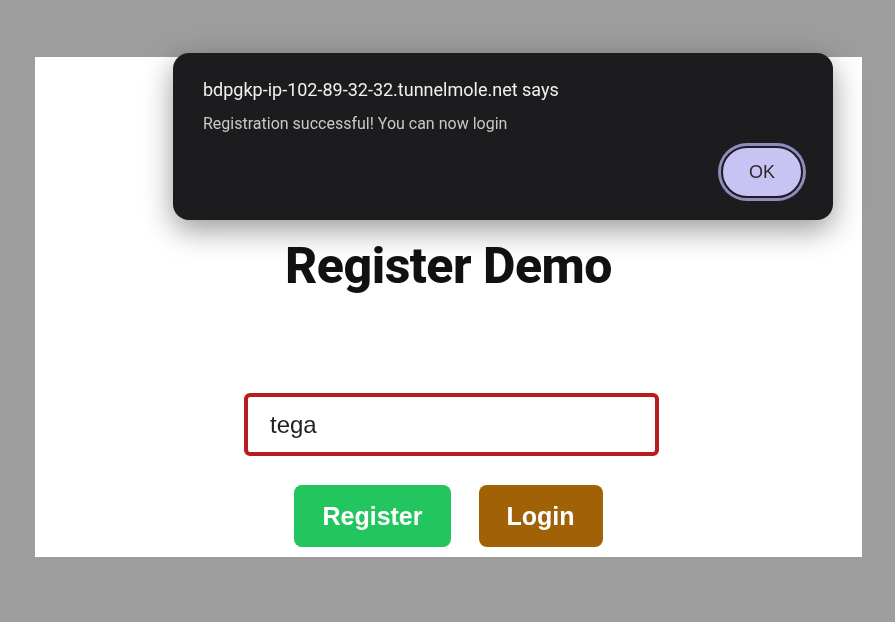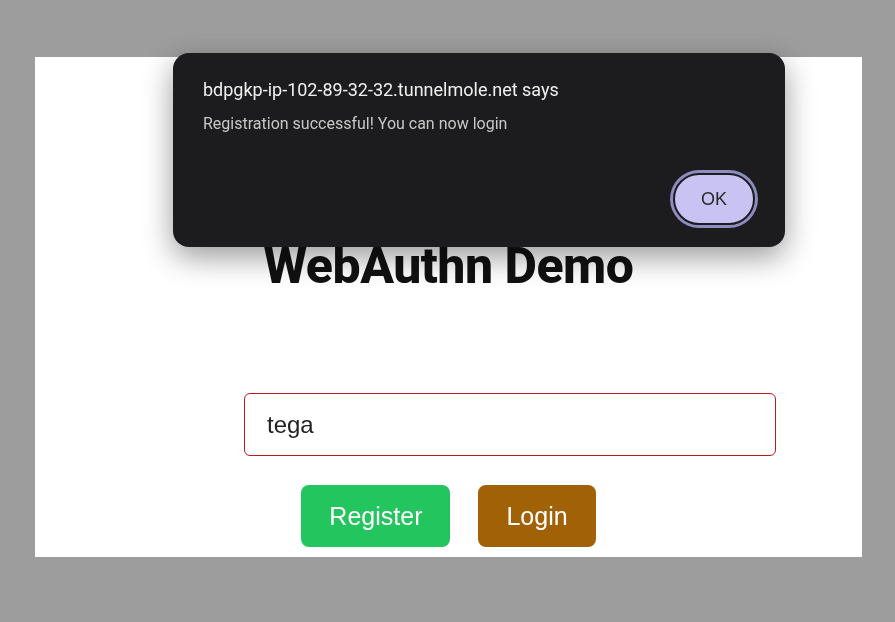--- a/index.html
+++ b/index.html
@@ -31,23 +31,23 @@
       text-align: center;
       font-size: 50px;
       font-weight: 800;
       color: #111;
       letter-spacing: -0.5px;
     }
     .username-input {
       position: absolute;
       top: 336px;
       left: 209px;
-      width: 532px;
+      width: 415px;
       height: 63px;
-      border: 1px solid #b91c1c;
+      border: 4px solid #b91c1c;
       border-radius: 6px;
       font-size: 24px;
       padding: 0 22px;
       color: #222;
       outline: none;
       background: #fff;
     }
     .button-row {
       position: absolute;
       top: 428px;
@@ -56,50 +56,50 @@
       display: flex;
       justify-content: center;
       gap: 28px;
     }
     .btn {
       height: 62px;
       padding: 0 28px;
       border: none;
       border-radius: 8px;
       font-size: 25px;
-      font-weight: 400;
+      font-weight: 700;
       color: #fff;
       cursor: pointer;
     }
     .btn-register {
       background: #22c55e;
     }
     .btn-login {
       background: #a16207;
     }
     .alert-dialog {
       position: absolute;
       top: 53px;
       left: 173px;
-      width: 612px;
+      width: 660px;
       background: #1c1c1e;
       border-radius: 16px;
       padding: 26px 30px 22px 30px;
       box-shadow: 0 10px 30px rgba(0,0,0,0.4);
       color: #f2f2f2;
     }
     .alert-origin {
       font-size: 18px;
       color: #f0f0f0;
       margin-bottom: 14px;
     }
     .alert-message {
       font-size: 16px;
       color: #c8c8c8;
-      margin-bottom: 40px;
+      margin-bottom: 13px;
     }
     .alert-actions {
       display: flex;
       justify-content: flex-end;
     }
     .alert-ok {
       width: 82px;
       height: 52px;
       border-radius: 26px;
       background: #c8c3f2;
@@ -108,21 +108,21 @@
       font-weight: 500;
       border: 2px solid #1c1c1e;
       box-shadow: 0 0 0 3px #8f8cc2;
       cursor: pointer;
     }
   </style>
 </head>
 <body>
 
 <div class="page-container">
-  <h1 class="page-title">WebAuthn Demo</h1>
+  <h1 class="page-title">Register Demo</h1>
 
   <input type="text" class="username-input" value="tega" style="">
 
   <div class="button-row">
     <button class="btn btn-register">Register</button>
     <button class="btn btn-login">Login</button>
   </div>
 </div>
 
 <div class="alert-dialog">

